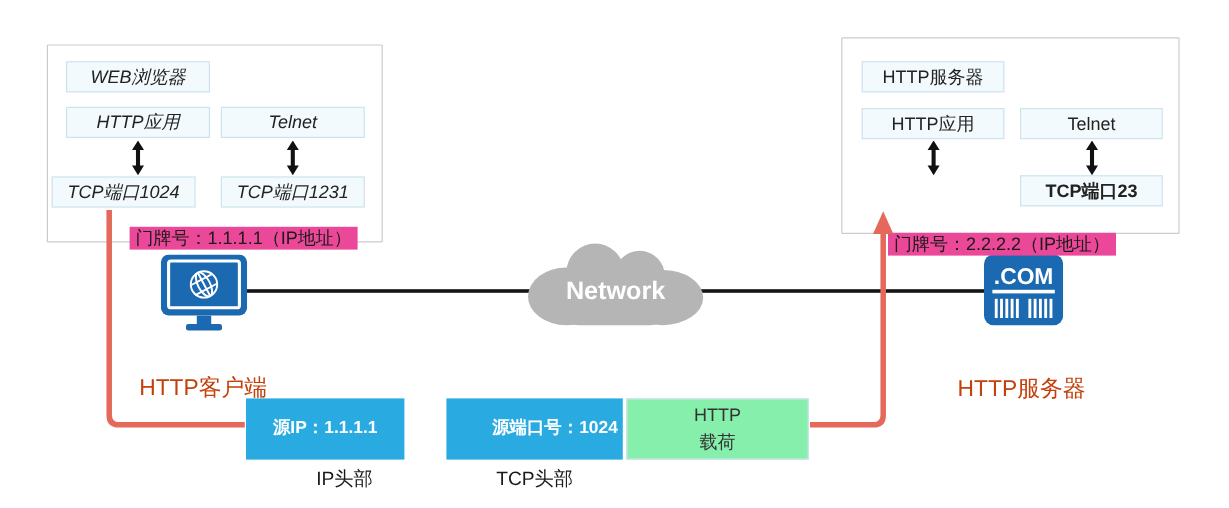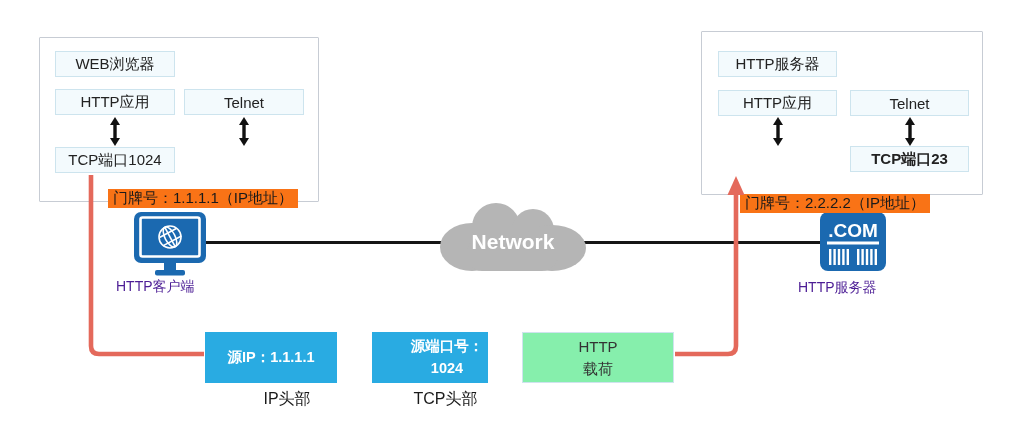--- a/index.html
+++ b/index.html
@@ -1,58 +1,58 @@
 <!DOCTYPE html>
 <html style="--accent_blue: #29ABE2; --icon_blue: #1B69B0; --arrow_red: #E4695B; --cloud_gray: #B5B5B5;"><head>
 <meta charset="utf-8">
 <style>
   html,body{margin:0;padding:0;background:#fff;}
   body{font-family:"Liberation Sans","DejaVu Sans",sans-serif;}
   #canvas{position:relative;width:1024px;height:423px;background:#fff;overflow:hidden;}
 
   
   .panel{position:absolute;background:#fff;border:1.5px solid #c7ccd4;border-radius:1px;}
-  #left-panel{left:39px;top:37px;width:278px;height:163px;}
+  #left-panel{left:39px;top:37px;width:278px;height:163px;font-style:italic;}
   #right-panel{left:701px;top:31px;width:280px;height:162px;}
 
   
   .node{position:absolute;width:120px;height:26px;background:#f3fafd;border:1px solid #cde4ee;
         display:flex;align-items:center;justify-content:center;font-size:15px;color:#222;
         white-space:nowrap;box-sizing:border-box;}
   #right-panel .node{width:119px;}
 
   
   .dbl-arrow{position:absolute;width:14px;height:29px;}
 
   
-  .addr-label{position:absolute;background:#f97316;padding:0 5px;font-size:15px;color:#1a1a1a;
+  .addr-label{position:absolute;background:#ec4899;padding:0 5px;font-size:15px;color:#1a1a1a;
               z-index:3;white-space:nowrap;}
   #left-addr{left:108px;top:189px;}
   #right-addr{left:740px;top:194px;}
 
   
   #net-line{position:absolute;left:201px;top:241px;width:622px;height:3px;background:#151515;z-index:1;}
 
   
   .icon-abs{position:absolute;z-index:2;}
   #client-icon{left:134px;top:212px;}
   #server-icon{left:820px;top:212px;}
   #cloud{left:436px;top:200px;z-index:2;}
 
-  .host-label{position:absolute;font-size:14px;color:#4c1d95;white-space:nowrap;z-index:2;}
+  .host-label{position:absolute;font-size:19px;color:#c2410c;white-space:nowrap;z-index:2;margin-top:32px;}
   #client-label{left:116px;top:278px;}
   #server-label{left:798px;top:279px;}
 
   
   .pkt{position:absolute;top:332px;height:51px;display:flex;flex-direction:column;
        align-items:center;justify-content:center;box-sizing:border-box;z-index:2;
        font-size:14.5px;line-height:1.45;text-align:center;}
   .pkt-blue{background:var(--accent_blue,#29ABE2);color:#fff;font-weight:600;}
   #pkt-ip{left:205px;width:132px;}
-  #pkt-tcp{left:372px;width:116px;padding-left:34px;}
+  #pkt-tcp{left:372px;width:147px;padding-left:34px;}
   #pkt-payload{left:522px;width:152px;background:#86efac;border:1px solid #cfe3ee;color:#333;
                font-weight:400;font-size:15px;}
 
   .pkt-caption{position:absolute;top:389px;font-size:16px;color:#1a1a1a;text-align:center;z-index:2;}
   #cap-ip{left:205px;width:164px;}
   #cap-tcp{left:372px;width:147px;}
 
   
   #flow-overlay{position:absolute;left:0;top:0;width:1024px;height:423px;z-index:4;pointer-events:none;}
 </style>
@@ -74,21 +74,22 @@
       </svg>
     </span>
     <span class="dbl-arrow" style="left:197px;top:79px;">
       <svg width="14" height="29" viewBox="0 0 14 29">
         <line x1="7" y1="6" x2="7" y2="23" stroke="#111" stroke-width="3.4"></line>
         <polygon points="7,0 2,8 12,8" fill="#111"></polygon>
         <polygon points="7,29 2,21 12,21" fill="#111"></polygon>
       </svg>
     </span>
 
-    <div class="node" style="left:15px;top:109px;text-align:right;">TCP端口1024</div>
+    <div class="node" style="left:3px;top:109px;text-align:right;">TCP端口1024</div>
+    <div class="node" style="left:144px;top:109px;">TCP端口1231</div>
   </div>
   <div class="addr-label" id="left-addr">门牌号：1.1.1.1（IP地址）</div>
 
   <div class="panel" id="right-panel">
     <div class="node" style="left:16px;top:19px;">HTTP服务器</div>
     <div class="node" style="left:16px;top:58px;">HTTP应用</div>
     <div class="node" style="left:148px;top:58px;">Telnet</div>
 
     <span class="dbl-arrow" style="left:69px;top:85px;">
       <svg width="14" height="29" viewBox="0 0 14 29">

